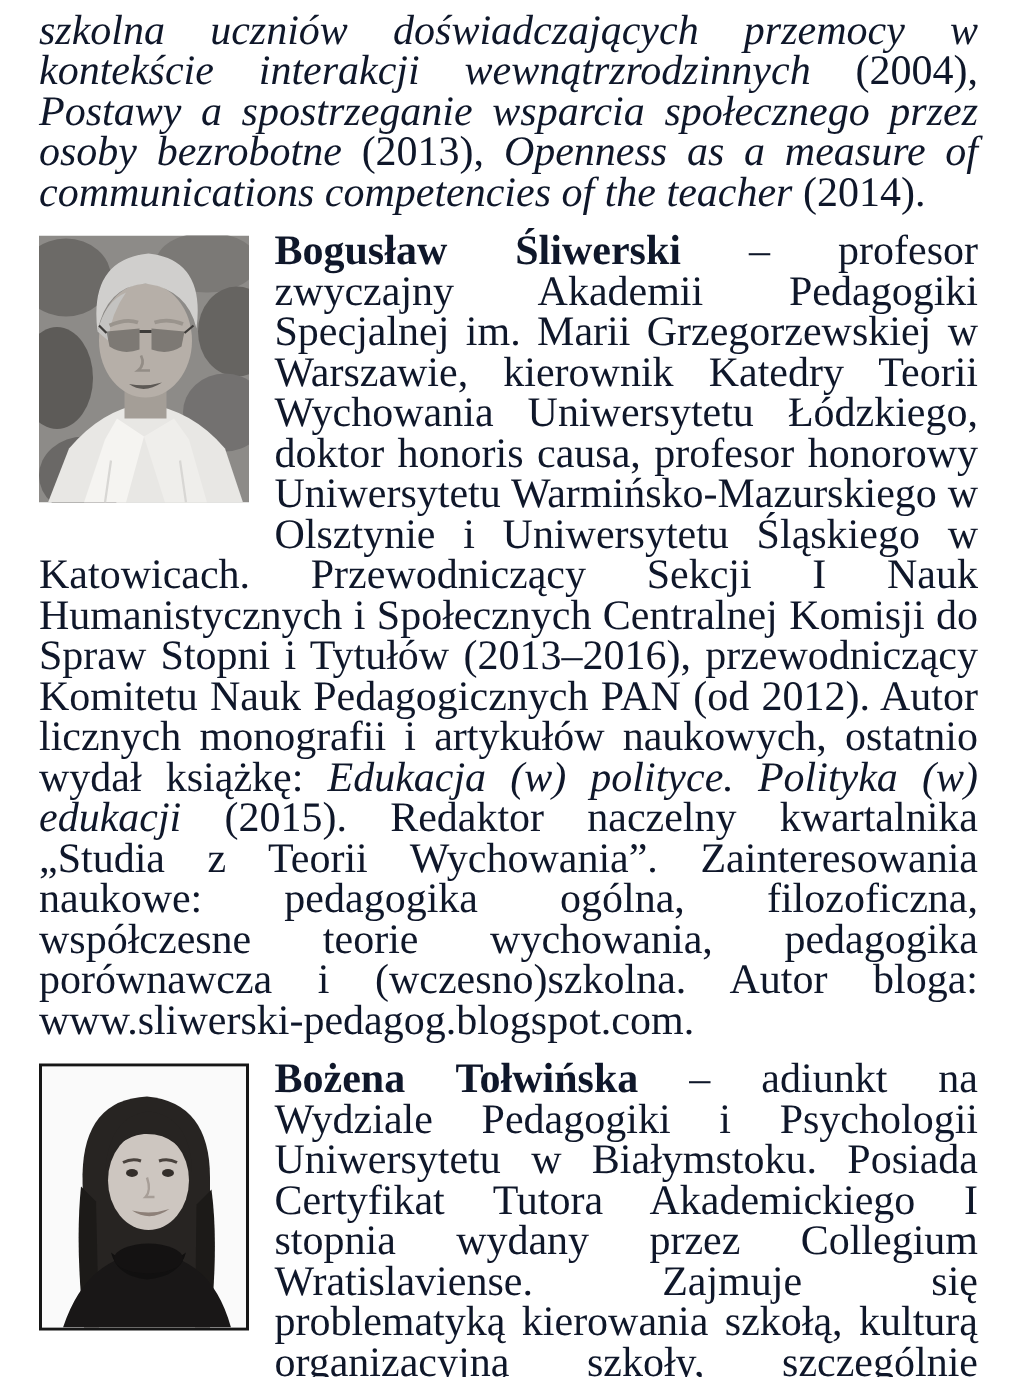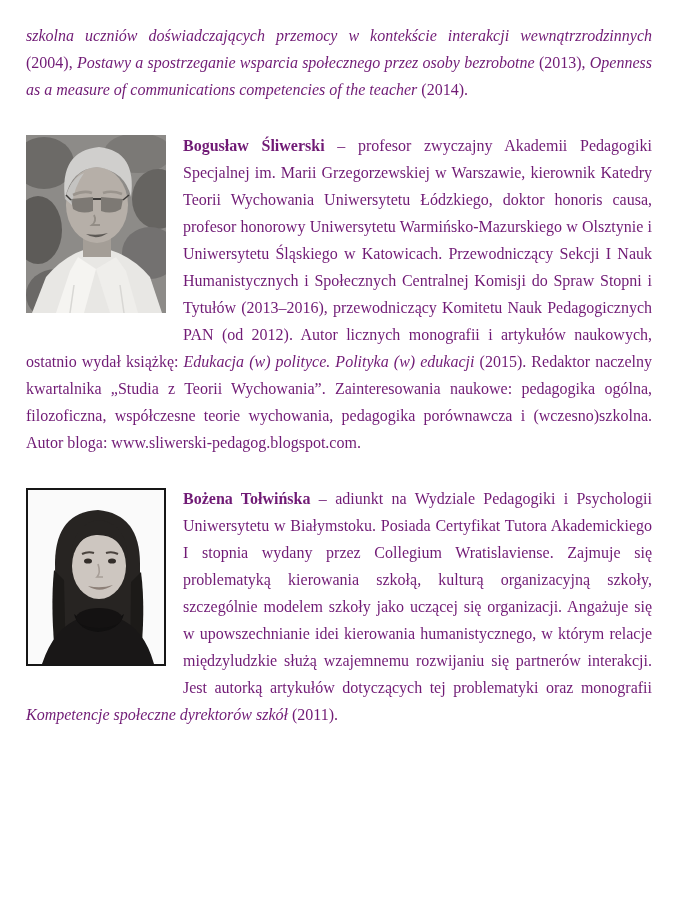--- a/index.html
+++ b/index.html
@@ -1,30 +1,30 @@
 <!DOCTYPE html>
 <html lang="pl"><head>
 <meta charset="utf-8">
 <style>
   html, body { margin: 0; padding: 0; background: #ffffff; }
   body { width: 679px; height: 918px; overflow: hidden; }
   .page {
     box-sizing: border-box;
     width: 679px; height: 918px;
-    padding: 22px 27px 0 26px;
+    padding: 7px 27px 0 26px;
     font-family: "Liberation Serif", "DejaVu Serif", serif;
-    font-size: 16px;
+    font-size: 28px;
     line-height: 27px;
-    color: #701a75;
+    color: #0f172a;
     background: #ffffff;
   }
   .para { margin: 0; text-align: justify; }
   .para i { font-style: italic; }
   .para b { font-weight: bold; }
-  .author-section { margin-top: 29px; }
+  .author-section { margin-top: 12px; }
   .author-section::after { content: ""; display: block; clear: both; }
   .photo {
     float: left;
     width: 140px; height: 178px;
     margin: 3px 17px 18px 0;
     display: block;
   }
   .photo-framed {
     width: 136px; height: 174px;
     border: 2px solid #161616;

